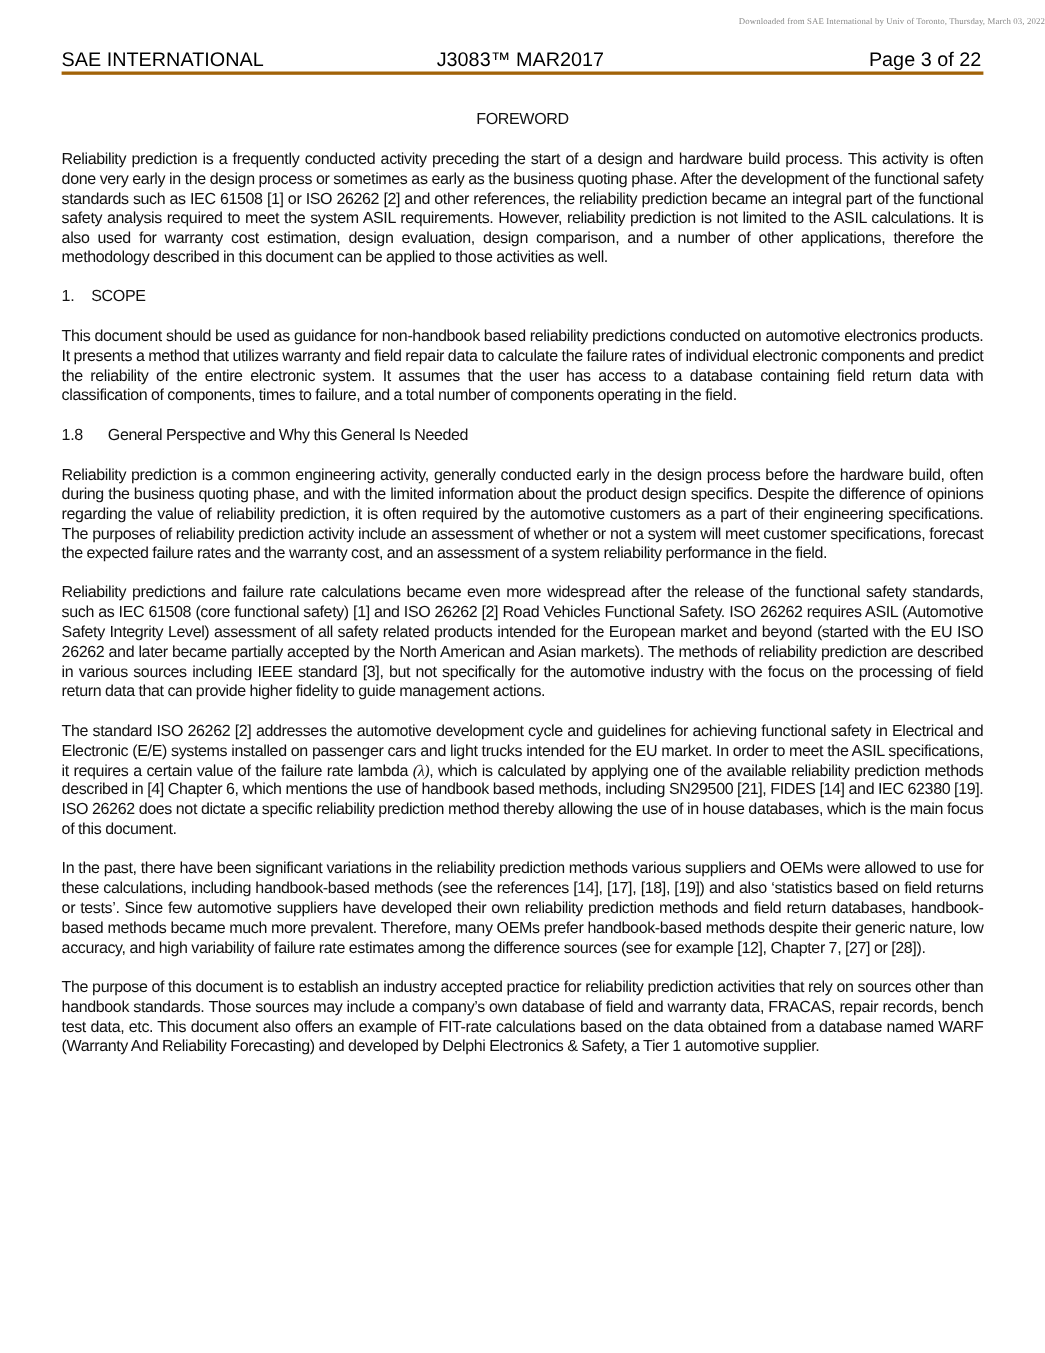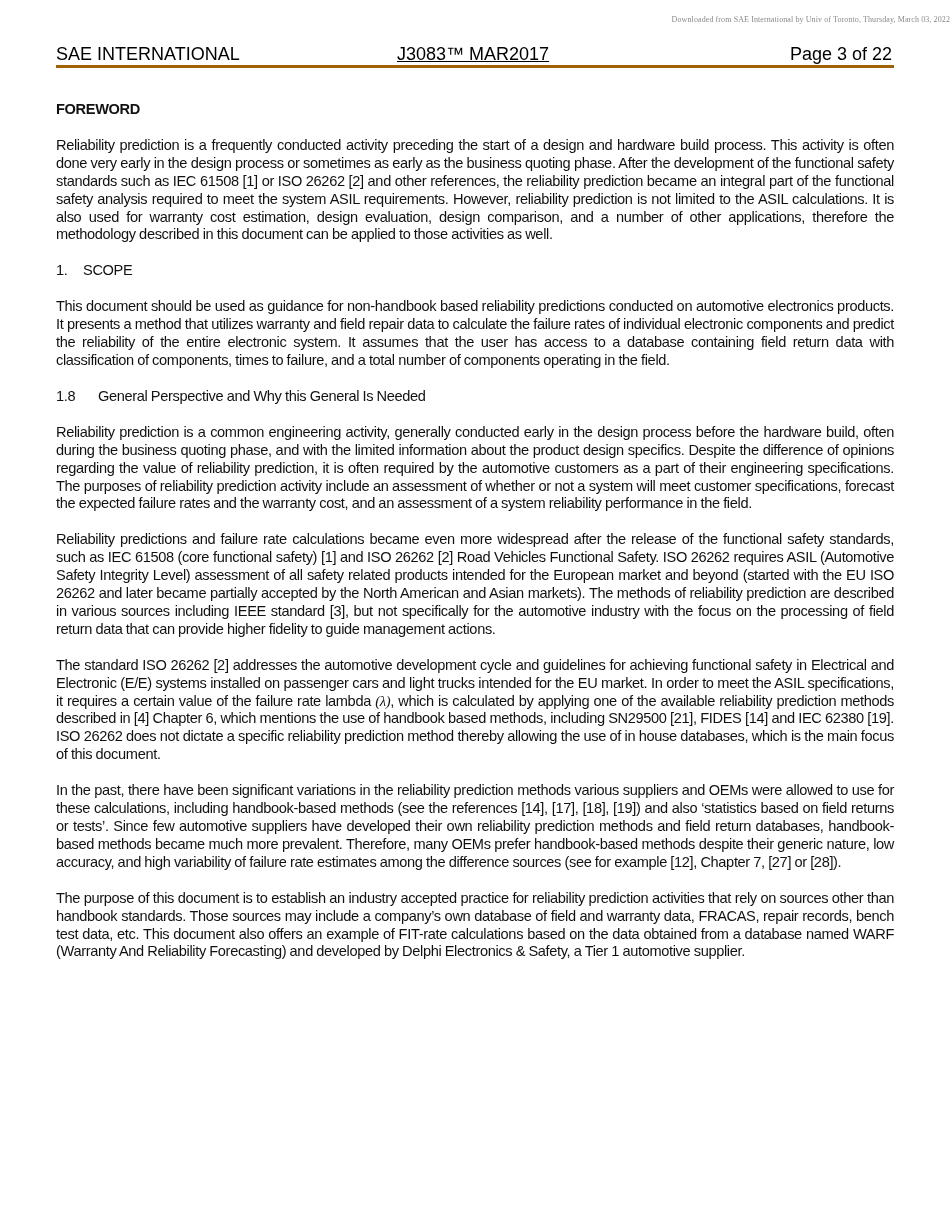--- a/index.html
+++ b/index.html
@@ -36,36 +36,37 @@
       font-size: 18px;
       line-height: 22px;
       color: #000000;
     }
     .running-header span {
       position: absolute;
       top: 0;
       white-space: nowrap;
     }
     .hdr-left { left: 0; }
-    .hdr-center { left: 341px; text-decoration: underline; }
+    .hdr-center { left: 341px; }
     .hdr-right { right: 2px; }
 
     .content {
       position: absolute;
       top: 101px;
       left: 56px;
       width: 838px;
       font-size: 14.6px;
       line-height: 17.9px;
       letter-spacing: -0.35px;
       word-spacing: -0.3px;
     }
     .foreword-title {
+      text-align: center;
       margin: 0 0 18px 0;
-      font-weight: bold;
+      font-weight: normal;
       font-size: 14.6px;
     }
     .para {
       margin: 4px 0 18px 0;
       text-align: justify;
       text-align-last: left;
     }
     .section-heading {
       margin: 0 0 18px 0;
       font-weight: normal;

